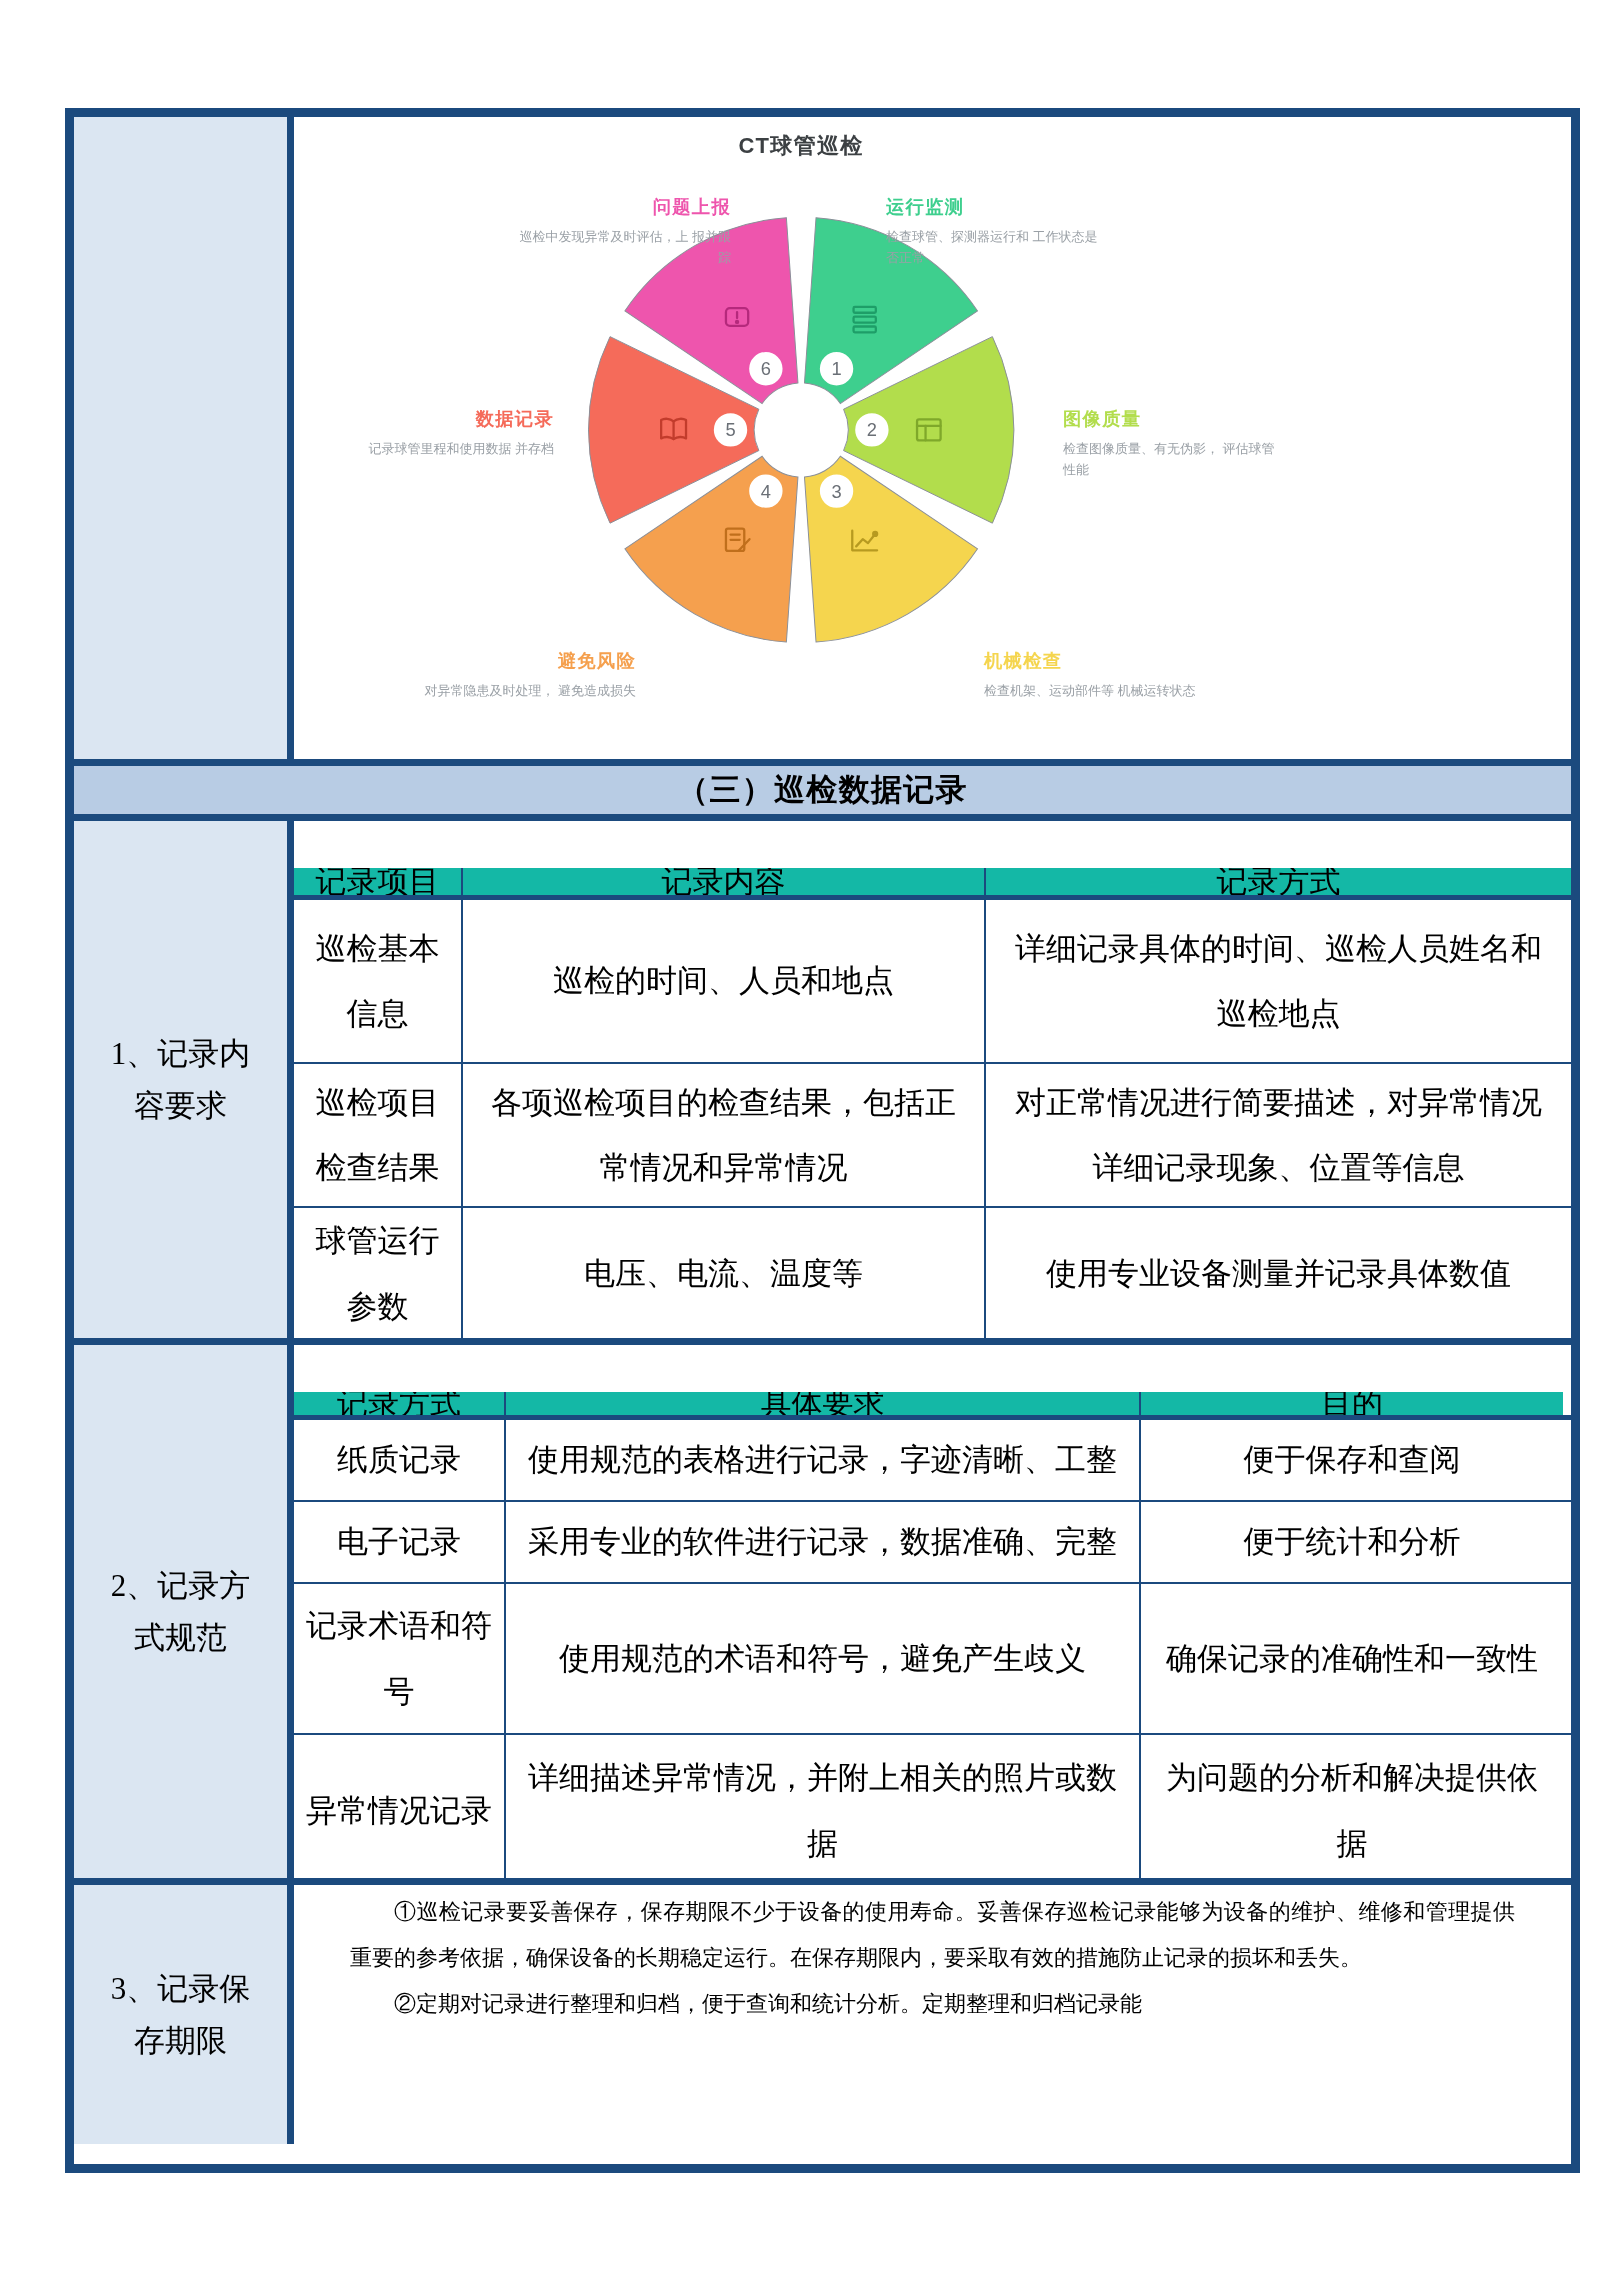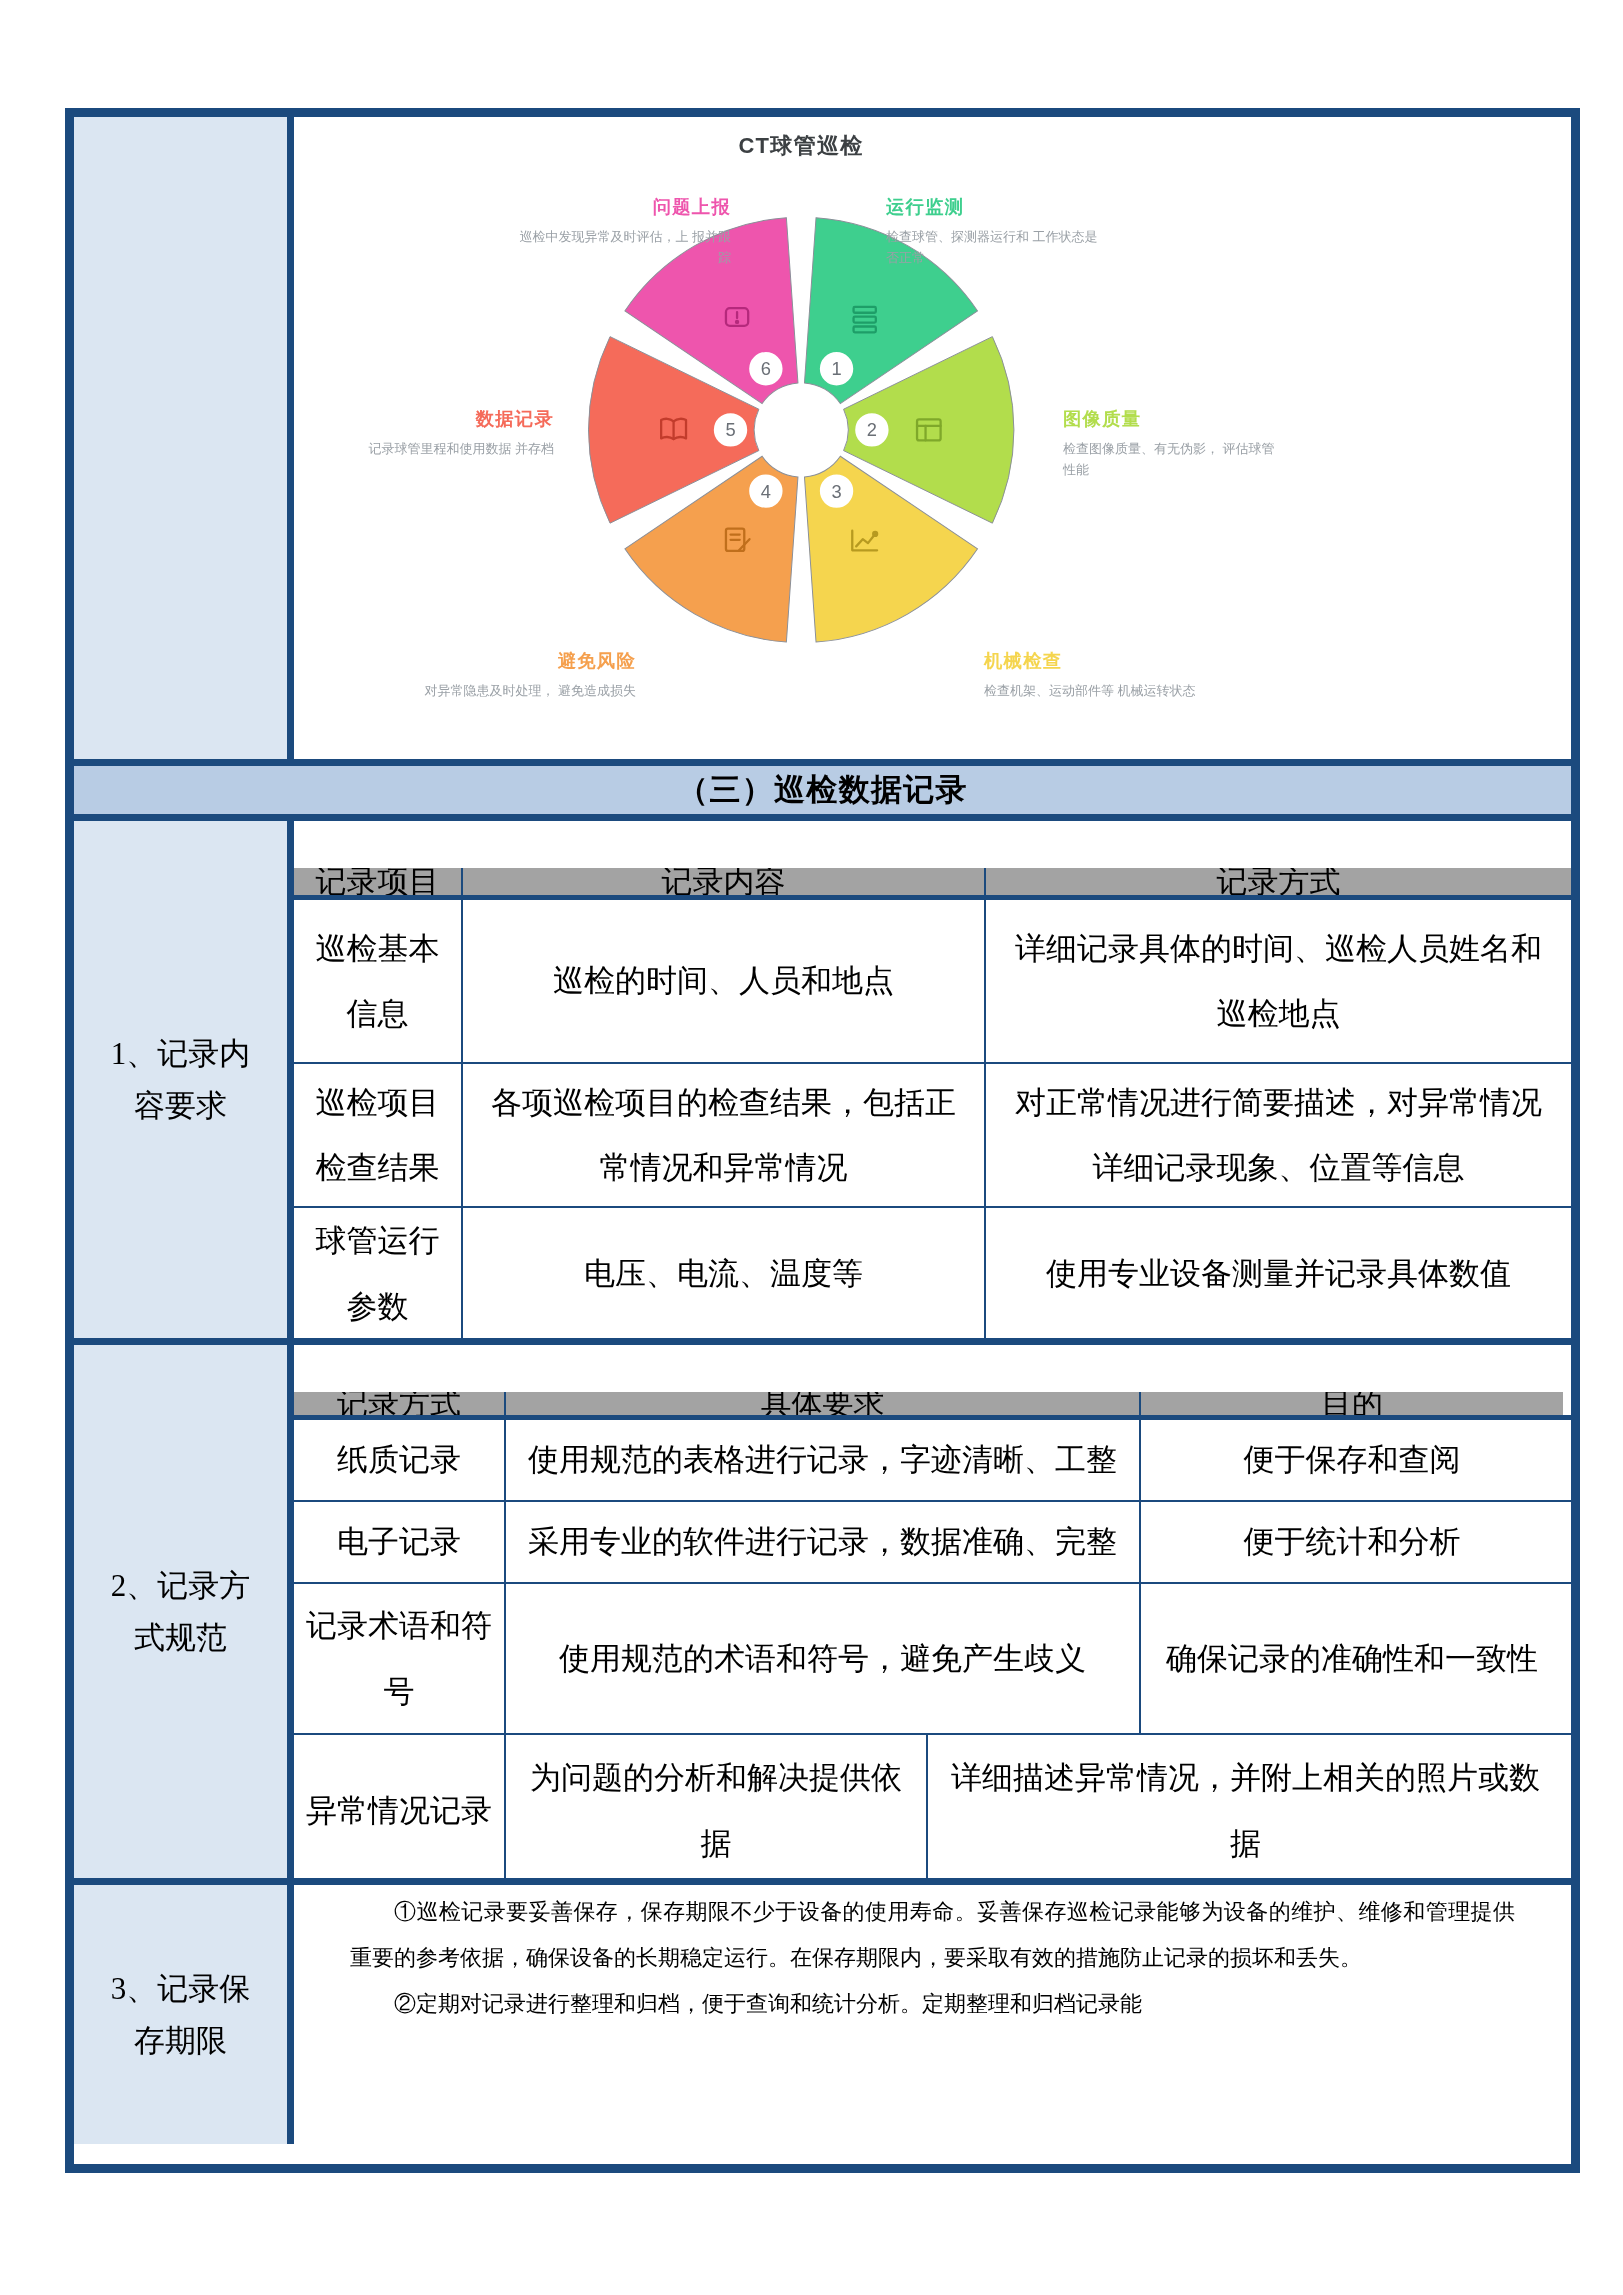--- a/index.html
+++ b/index.html
@@ -38,21 +38,21 @@
   .r-sec2{height:540px;border-top:7.9px solid #1b4a7e;}
   .r-sec3{height:266px;border-top:7.9px solid #1b4a7e;}
 
   .tr{display:flex;box-sizing:border-box;border-bottom:2.6px solid #1b4a7e;}
   .tr.head{border-bottom:5.2px solid #1b4a7e;}
   .tr:last-child{border-bottom:none;flex:1;}
   .td{box-sizing:border-box;border-right:2.6px solid #1b4a7e;
       display:flex;align-items:center;justify-content:center;text-align:center;
       font-size:31px;line-height:2.1;overflow:hidden;}
   .td:last-child{border-right:none;}
-  .tr.head .td{background:#a3a3a3;line-height:1.4;margin-top:47px;}
+  .tr.head .td{background:#14b8a6;line-height:1.4;margin-top:47px;}
 
   .t1 .c1{width:178px;padding:0 7.9px;}
   .t1 .c2{width:553px;padding:0 13.7px;}
   .t1 .c3{width:618px;padding:0 19.6px;}
   .t2 .c1{width:212px;padding:0 9.8px;}
   .t2 .c2{width:635px;padding:0 13px;}
   .t2 .c3{width:422px;padding:0 16.4px;}
 
   .h120{height:79px;} .h250{height:164px;} .h220{height:144px;} .h200{height:131px;}
   .h115{height:75px;} .h125{height:82px;} .h230{height:151px;}
@@ -210,22 +210,22 @@
           <div class="td c2">采用专业的软件进行记录，数据准确、完整</div>
           <div class="td c3">便于统计和分析</div>
         </div>
         <div class="tr h230">
           <div class="td c1">记录术语和符号</div>
           <div class="td c2">使用规范的术语和符号，避免产生歧义</div>
           <div class="td c3">确保记录的准确性和一致性</div>
         </div>
         <div class="tr h230">
           <div class="td c1">异常情况记录</div>
+          <div class="td c2">详细描述异常情况，并附上相关的照片或数据</div>
           <div class="td c3">为问题的分析和解决提供依据</div>
-          <div class="td c2">详细描述异常情况，并附上相关的照片或数据</div>
         </div>
       </div>
     </div>
 
     <div class="row sec r-sec3">
       <div class="side">3、记录保存期限</div>
       <div class="body">
         <div class="sec3-text">
           <p>①巡检记录要妥善保存，保存期限不少于设备的使用寿命。妥善保存巡检记录能够为设备的维护、维修和管理提供重要的参考依据，确保设备的长期稳定运行。在保存期限内，要采取有效的措施防止记录的损坏和丢失。</p>
           <p>②定期对记录进行整理和归档，便于查询和统计分析。定期整理和归档记录能</p>

